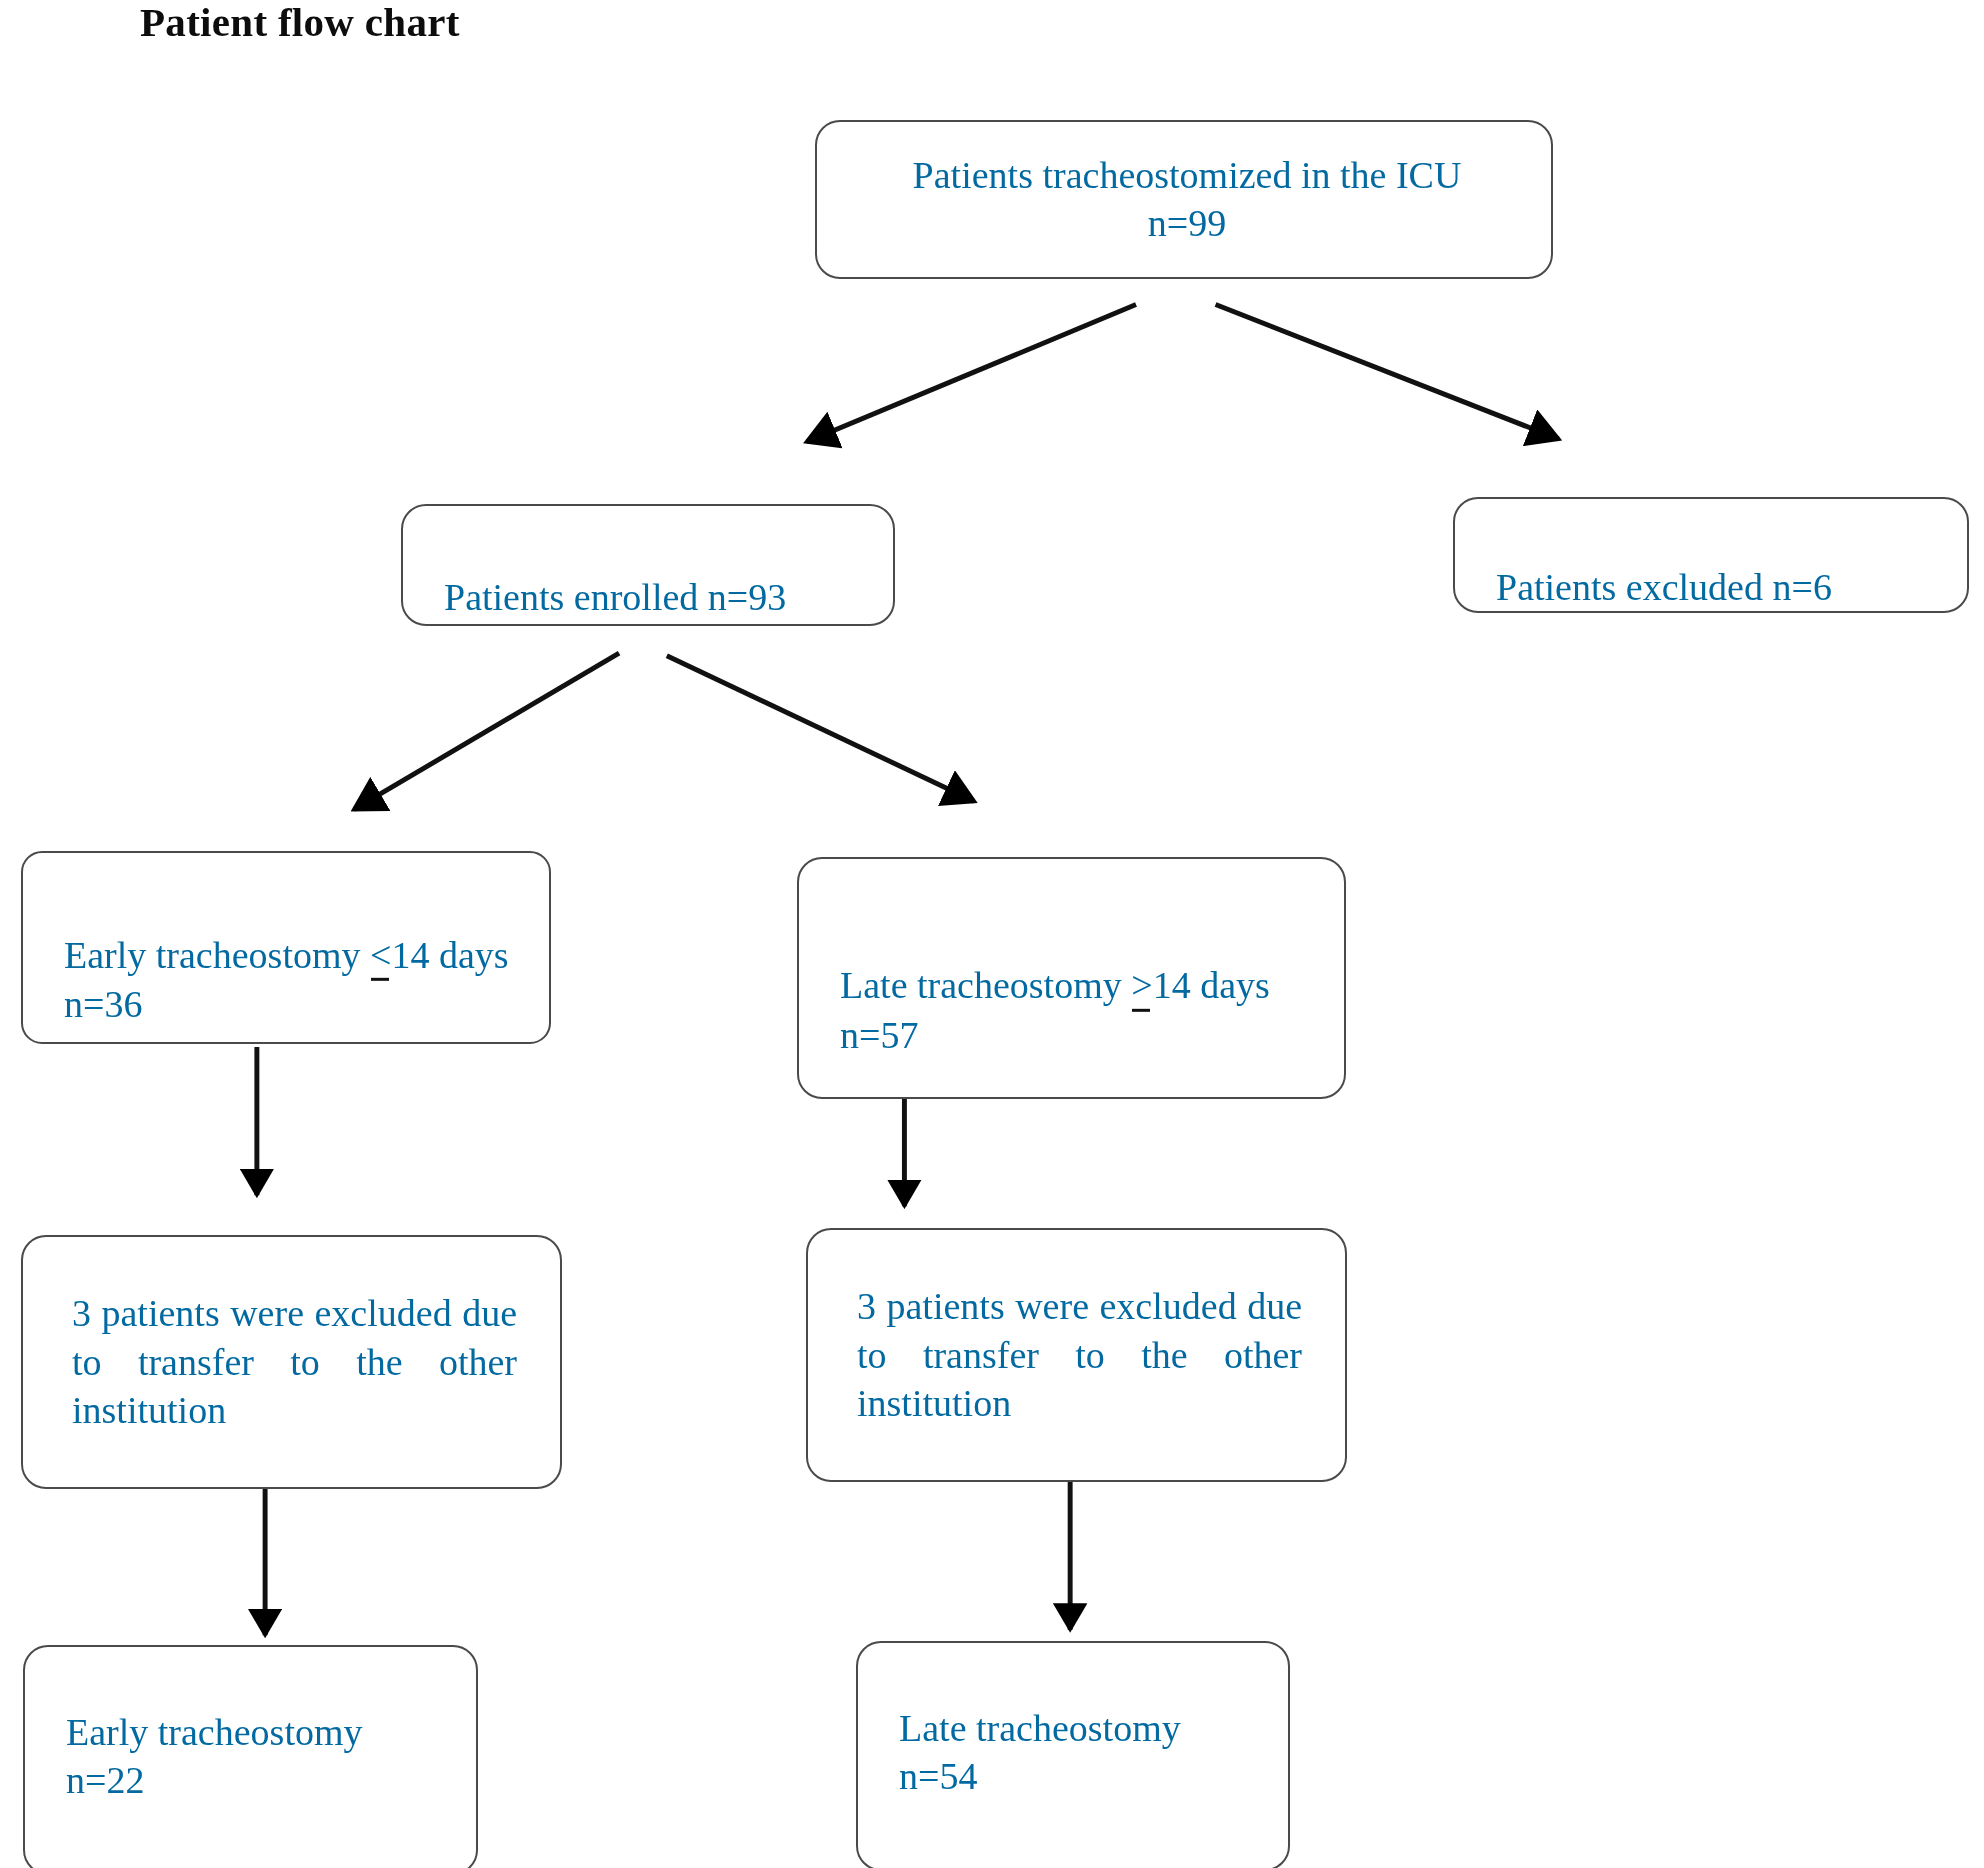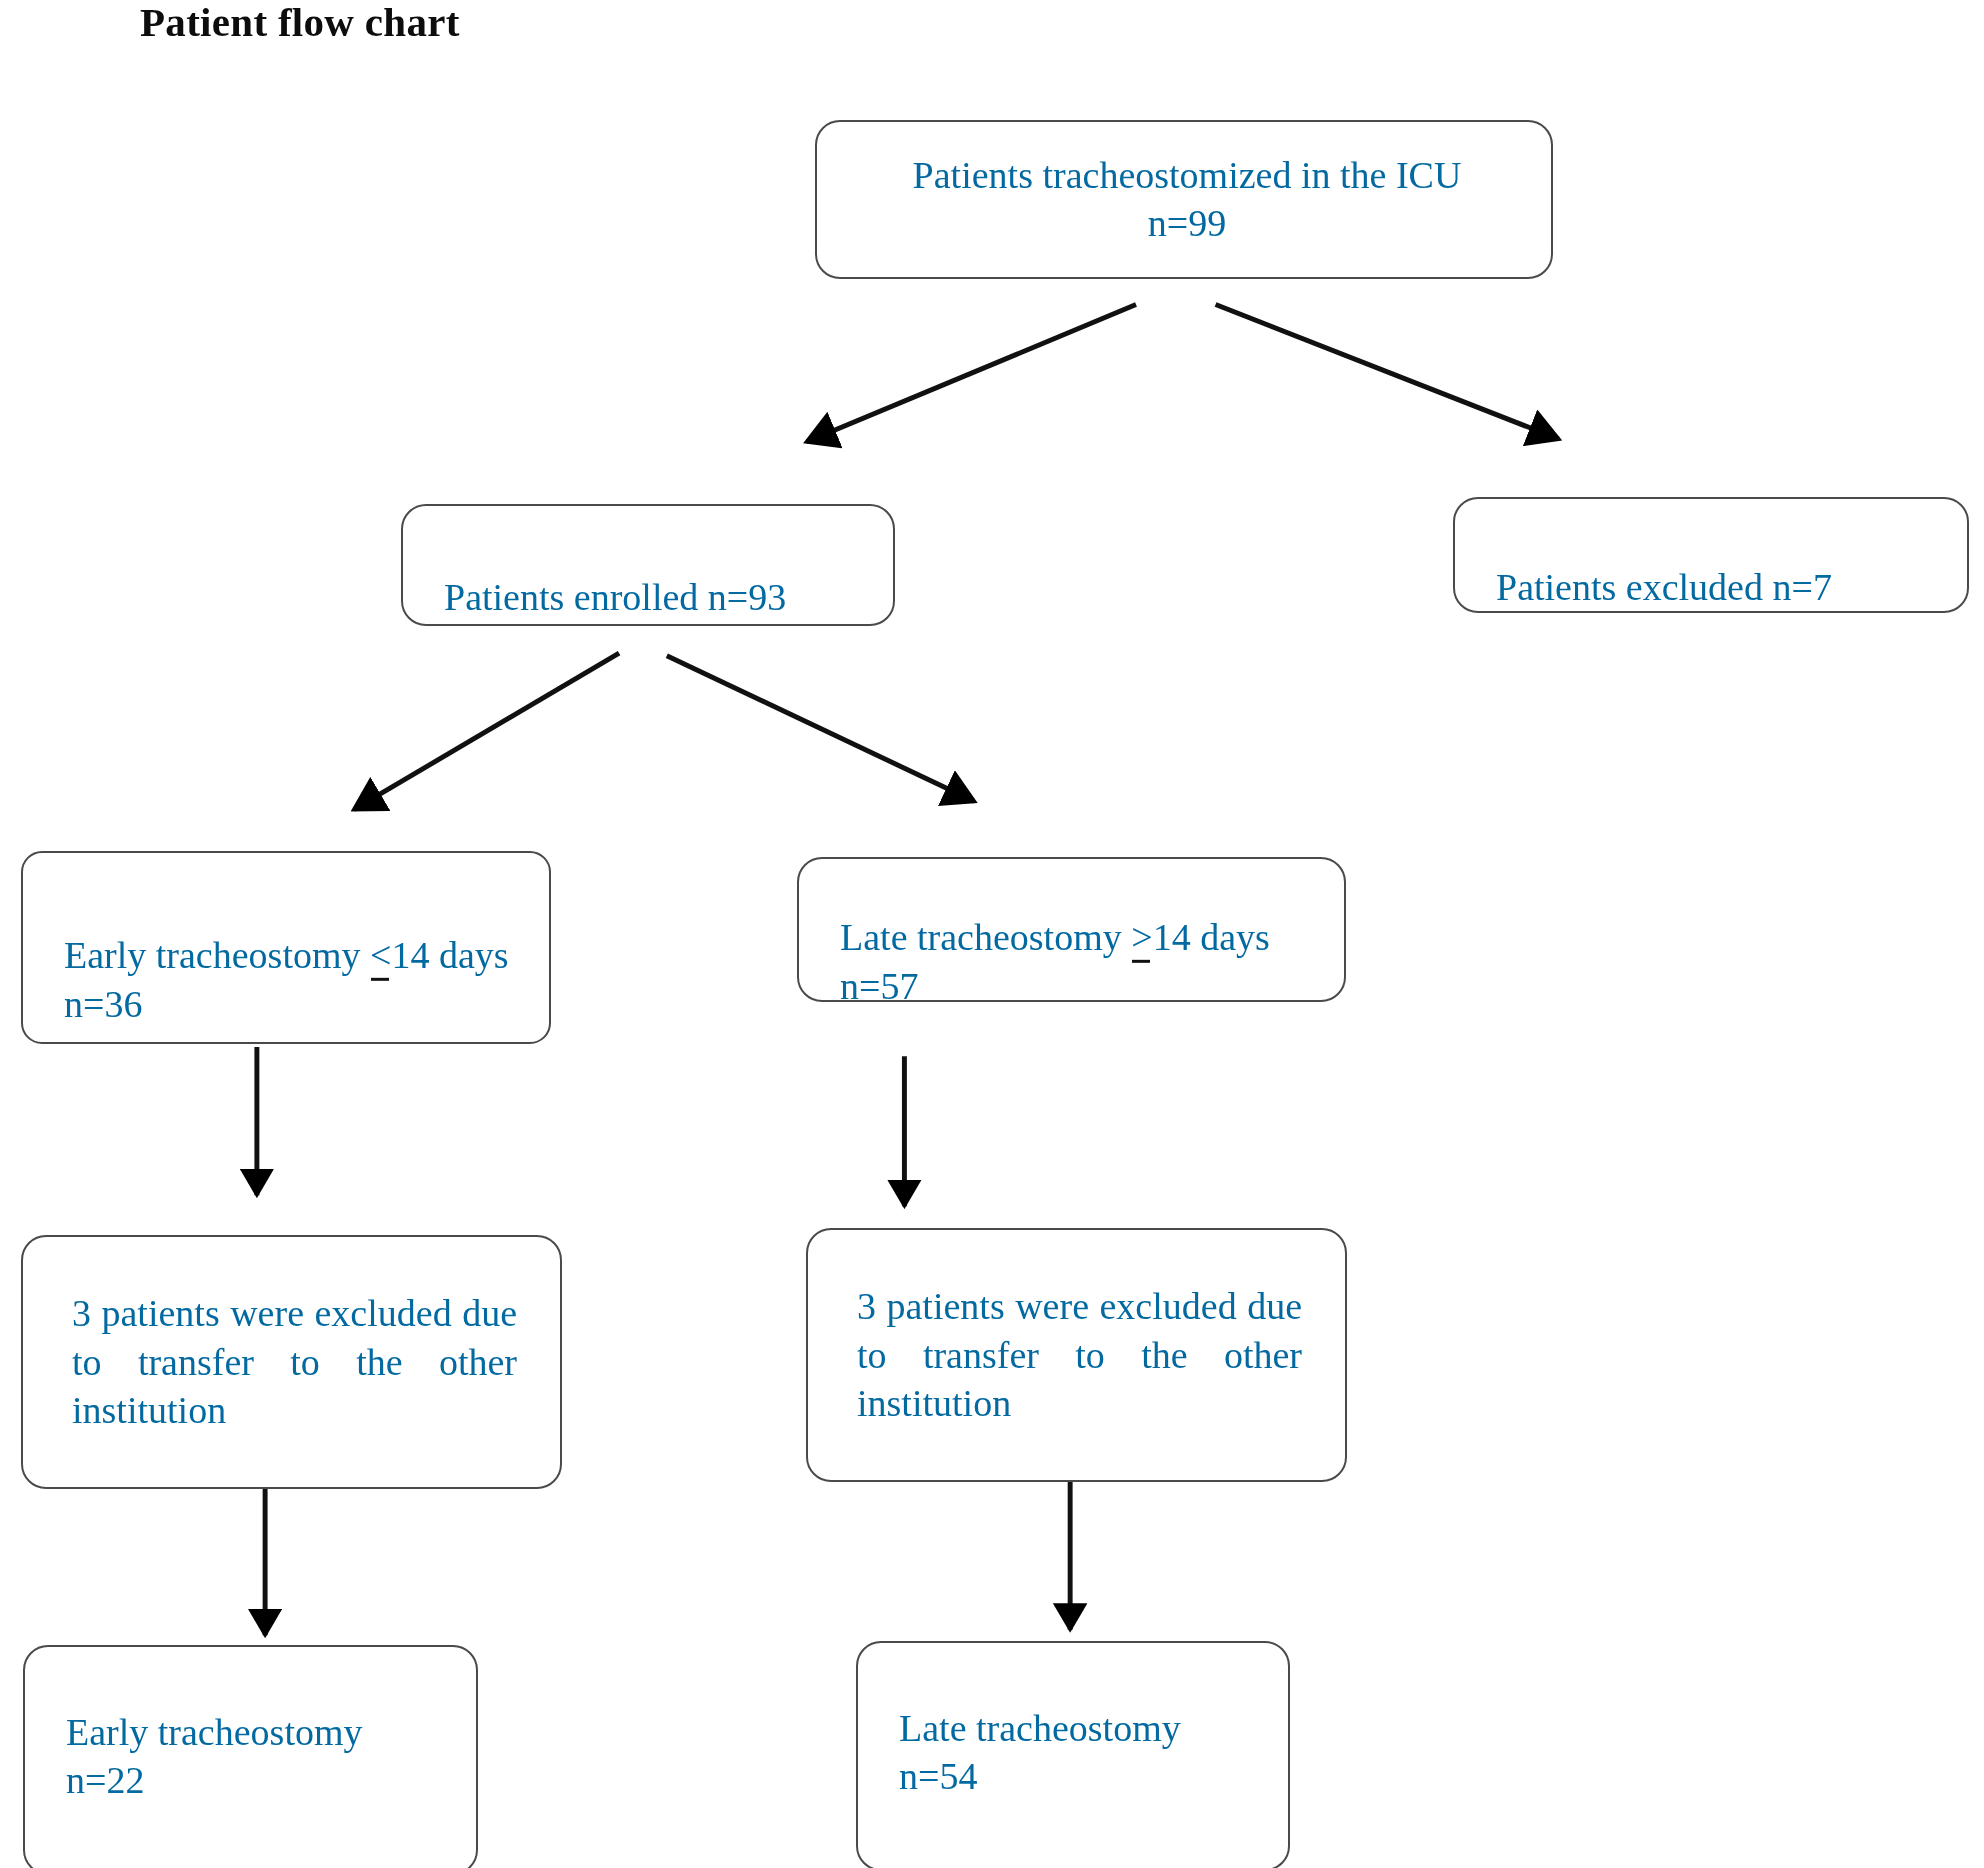--- a/index.html
+++ b/index.html
@@ -135,31 +135,31 @@
   </div>
 
   <div class="node" style="left:401px; top:504px; width:494px; height:122px;">
     <div class="node-text t-left v-mid">
       <div>Patients enrolled n=93</div>
     </div>
   </div>
 
   <div class="node" style="left:1453px; top:497px; width:516px; height:116px;">
     <div class="node-text t-left v-mid">
-      <div>Patients excluded n=7</div>
+      <div>Patients excluded n=6</div>
     </div>
   </div>
 
   <div class="node" style="left:21px; top:851px; width:530px; height:193px;border-radius:21px;">
     <div class="node-text t-left v-mid">
       <span>Early tracheostomy </span><span class="cmp">&lt;</span><span>14 days n=36</span>
     </div>
   </div>
 
-  <div class="node" style="left:797px; top:857px; width:549px; height:145px;padding-left:32px;">
+  <div class="node" style="left:797px; top:857px; width:549px; height:242px;padding-left:32px;">
     <div class="node-text t-left v-mid">
       <span>Late tracheostomy </span><span class="cmp">&gt;</span><span>14 days n=57</span>
     </div>
   </div>
 
   <div class="node" style="left:21px; top:1235px; width:541px; height:254px;">
     <div class="node-text t-just v-mid" style="left:49px; right:43px;">3 patients were excluded due to transfer to the other institution</div>
   </div>
 
   <div class="node" style="left:806px; top:1228px; width:541px; height:254px;">

